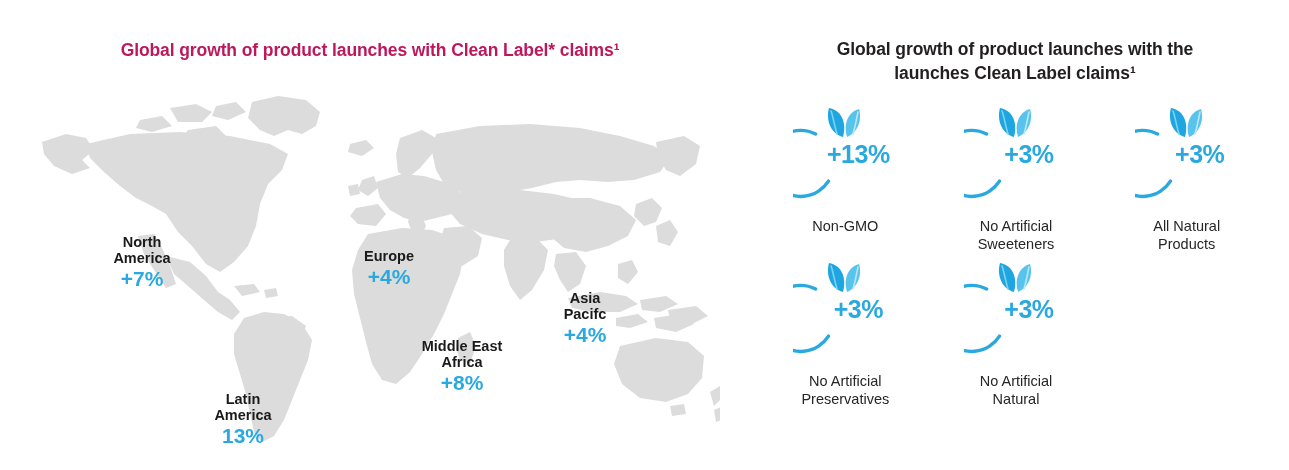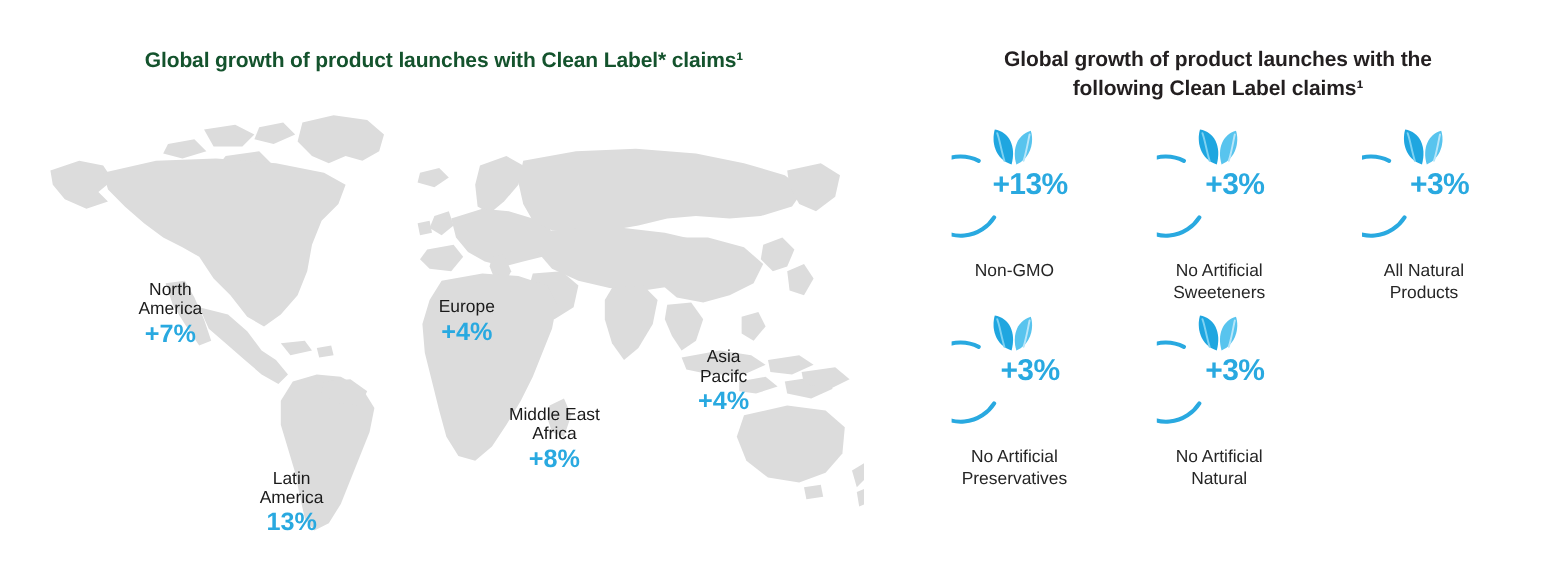--- a/index.html
+++ b/index.html
@@ -25,21 +25,21 @@
     height: 470px;
   }
   #map-title {
     position: absolute;
     left: 0;
     top: 40px;
     width: 740px;
     text-align: center;
     font-size: 17.5px;
     font-weight: bold;
-    color: #14532d;
+    color: #be185d;
     letter-spacing: -0.1px;
   }
   #map-wrap {
     position: absolute;
     left: 20px;
     top: 86px;
     width: 700px;
     height: 370px;
   }
   #world-map {
@@ -50,35 +50,35 @@
 
   
   .region {
     position: absolute;
     text-align: center;
     line-height: 1.12;
     white-space: nowrap;
   }
   .region .r-name {
     font-size: 14.5px;
-    font-weight: normal;
+    font-weight: bold;
     color: #1a1a1a;
   }
   .region .r-val {
     font-size: 21px;
     font-weight: bold;
     color: #29a9e0;
     margin-top: 1px;
   }
 
   #region-north-america { left: 62px;  top: 148px; width: 120px; }
   #region-latin-america { left: 163px; top: 305px; width: 120px; text-align: center; }
   #region-europe        { left: 324px; top: 162px; width: 90px;  }
   #region-mea           { left: 372px; top: 252px; width: 140px; }
-  #region-asia-pacific  { left: 538px; top: 204px; width: 90px;  }
+  #region-asia-pacific  { left: 520px; top: 204px; width: 90px;  }
 
   
   #right-panel {
     position: absolute;
     left: 740px;
     top: 0;
     width: 549px;
     height: 464px;
   }
   #claims-title {
@@ -280,21 +280,21 @@
       </div>
       <div class="r-val">+4%</div>
     </div>
   </div>
 </div>
 
 <div id="right-panel">
 
   <div id="claims-title">
     <span>Global growth of product launches with the</span><br>
-    <span>following Clean Label claims¹</span>
+    <span>launches Clean Label claims¹</span>
   </div>
 
   <div id="claims-grid">
 
     <div class="claim">
       <div class="claim-badge">
         <svg viewBox="0 0 104 104" aria-hidden="true">
           <path d="M52 20 A33 33 0 1 0 52 20.001" fill="none" stroke="#29a9e0" stroke-width="3.4" stroke-linecap="round" transform="rotate(-63 52 53)" stroke-dasharray="152 55"></path>
           <g>
             <path d="M50 41 C36 37 33 22 36 12 C48 14 54 26 50 41 Z" fill="#1fa6e0"></path>

